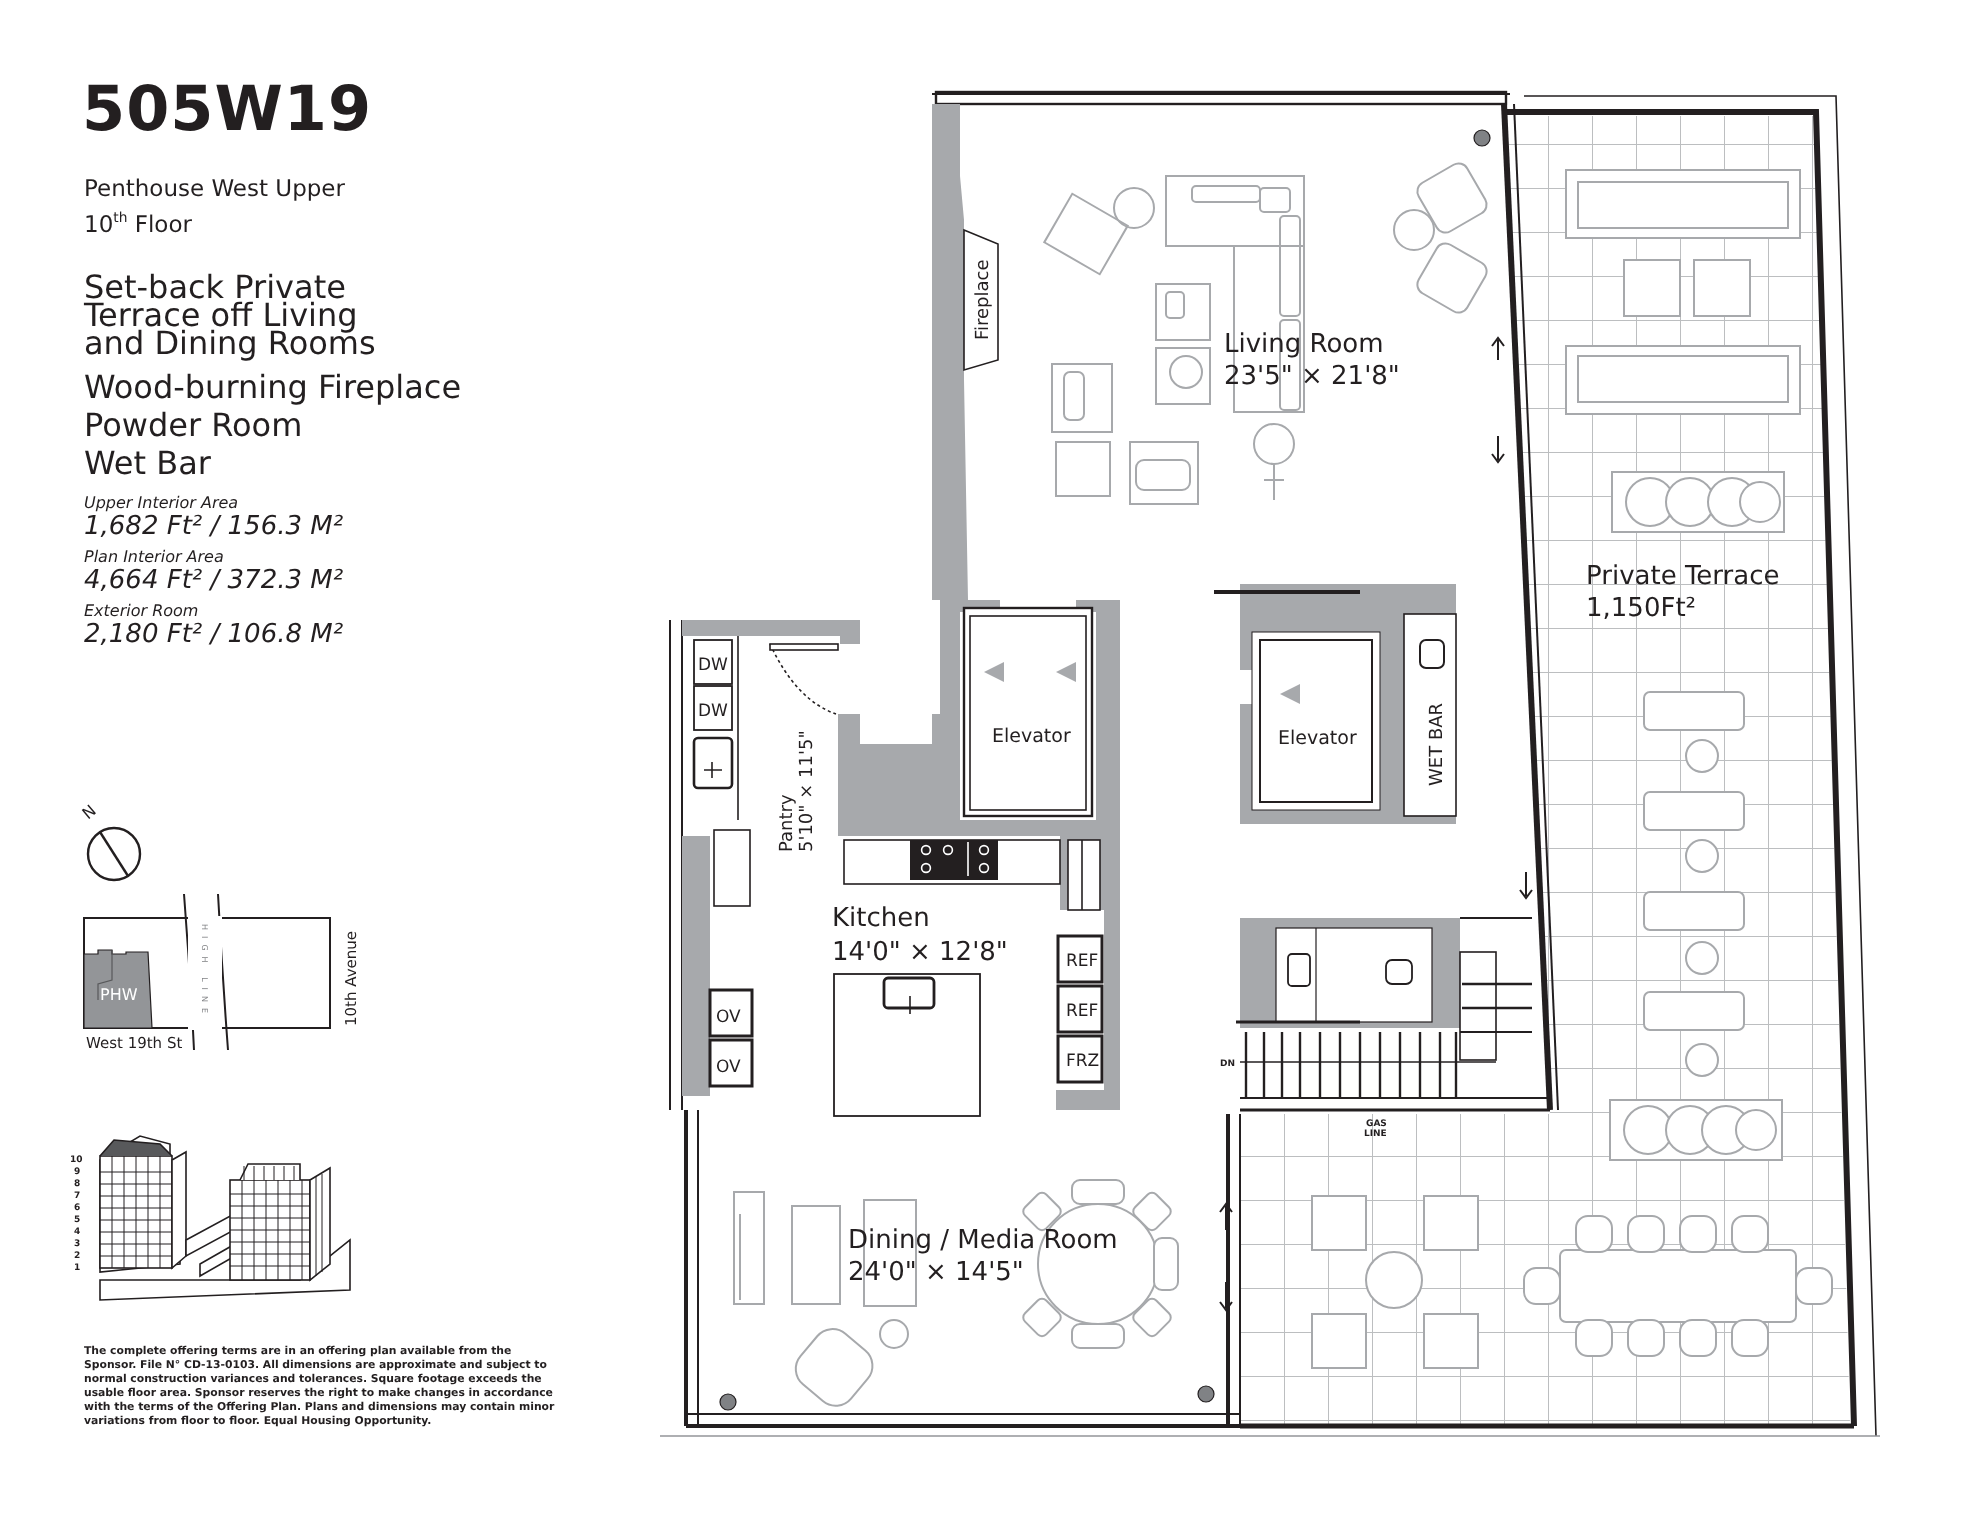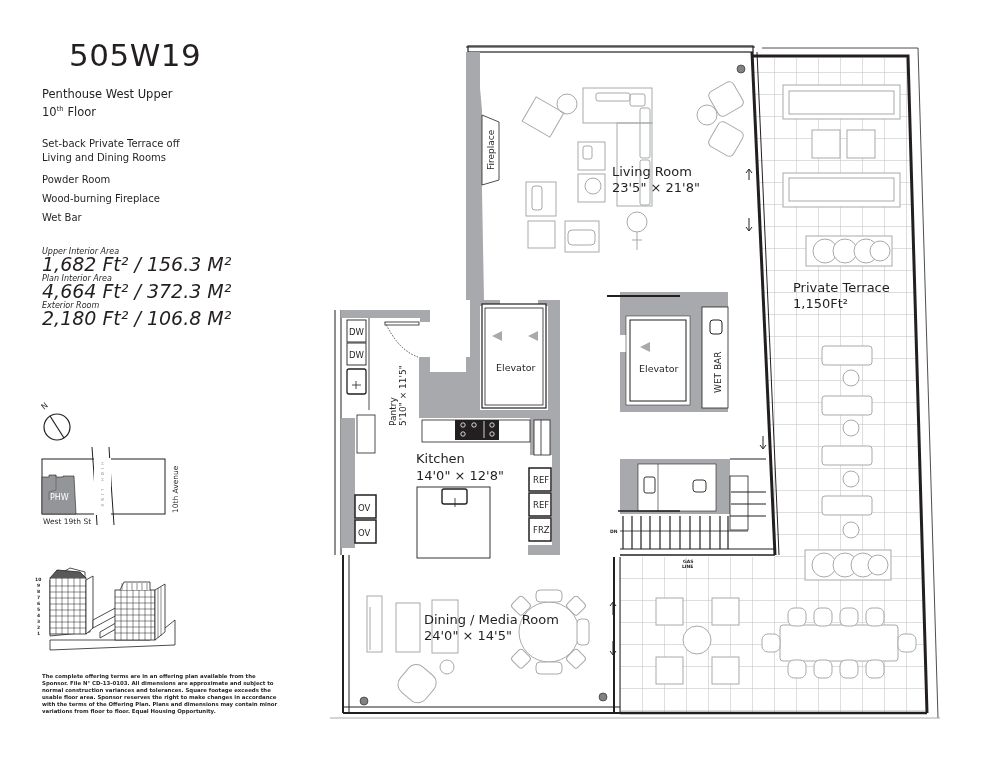--- a/index.html
+++ b/index.html
@@ -1,24 +1,24 @@
 <!DOCTYPE html>
 <html><head>
 <meta charset="utf-8">
 <style>
   html, body { margin:0; padding:0; background:#ffffff; }
   body { width:989px; height:765px; position:relative; overflow:hidden; font-family:"DejaVu Sans", sans-serif; color:#231f20; }
   .sidebar { position:absolute; left:0; top:0; width:320px; height:765px; }
-  .title { position:absolute; left:41px; top:38px; font-size:31px; letter-spacing:0.5px; font-weight:400; line-height:34px;margin-left:28px; }
+  .title { position:absolute; left:41px; top:38px; font-size:31px; letter-spacing:0.5px; font-weight:700; line-height:34px; }
   .unit { position:absolute; left:42px; top:87px; font-size:11.5px; line-height:15px; }
-  .feat { position:absolute; left:42px; top:137px; font-size:10px; line-height:19px; }
+  .feat { position:absolute; left:42px; top:137px; font-size:16px; line-height:19px; }
   .feat div:first-child { line-height:14px; margin-bottom:5px; }
   .areas { position:absolute; left:42px; top:245px;font-style:italic; }
   .area-label { font-size:8px; line-height:9px; margin-top:2px; }
-  .area-value { font-size:19px; line-height:16px; margin-bottom:2px; }
+  .area-value { font-size:13px; line-height:16px; margin-bottom:2px; }
   sup { font-size:60%; }
   .disclaimer { position:absolute; left:42px; top:673px; width:240px; font-size:5.4px; line-height:7px; font-weight:bold; }
   .locmap { position:absolute; left:0; top:0; }
   .plan { position:absolute; left:0; top:0; }
   .lbl { font-family:"DejaVu Sans", sans-serif; fill:#231f20; }
 </style>
 </head>
 <body>
 
 <div class="sidebar">
@@ -26,22 +26,22 @@
     <span>505</span><span>W19</span>
   </div>
 
   <div class="unit">
     <div>Penthouse West Upper</div>
     <div><span>10</span><sup>th</sup> <span>Floor</span></div>
   </div>
 
   <div class="feat">
     <div style="width:170px">Set-back Private Terrace off Living and Dining Rooms</div>
+    <div>Wood-burning Fireplace</div>
     <div>Powder Room</div>
-    <div>Wood-burning Fireplace</div>
     <div>Wet Bar</div>
   </div>
 
   <div class="areas">
     <div class="area-label">Upper Interior Area</div>
     <div class="area-value">1,682 Ft² / 156.3 M²</div>
     <div class="area-label">Plan Interior Area</div>
     <div class="area-value">4,664 Ft² / 372.3 M²</div>
     <div class="area-label">Exterior Room</div>
     <div class="area-value">2,180 Ft² / 106.8 M²</div>

